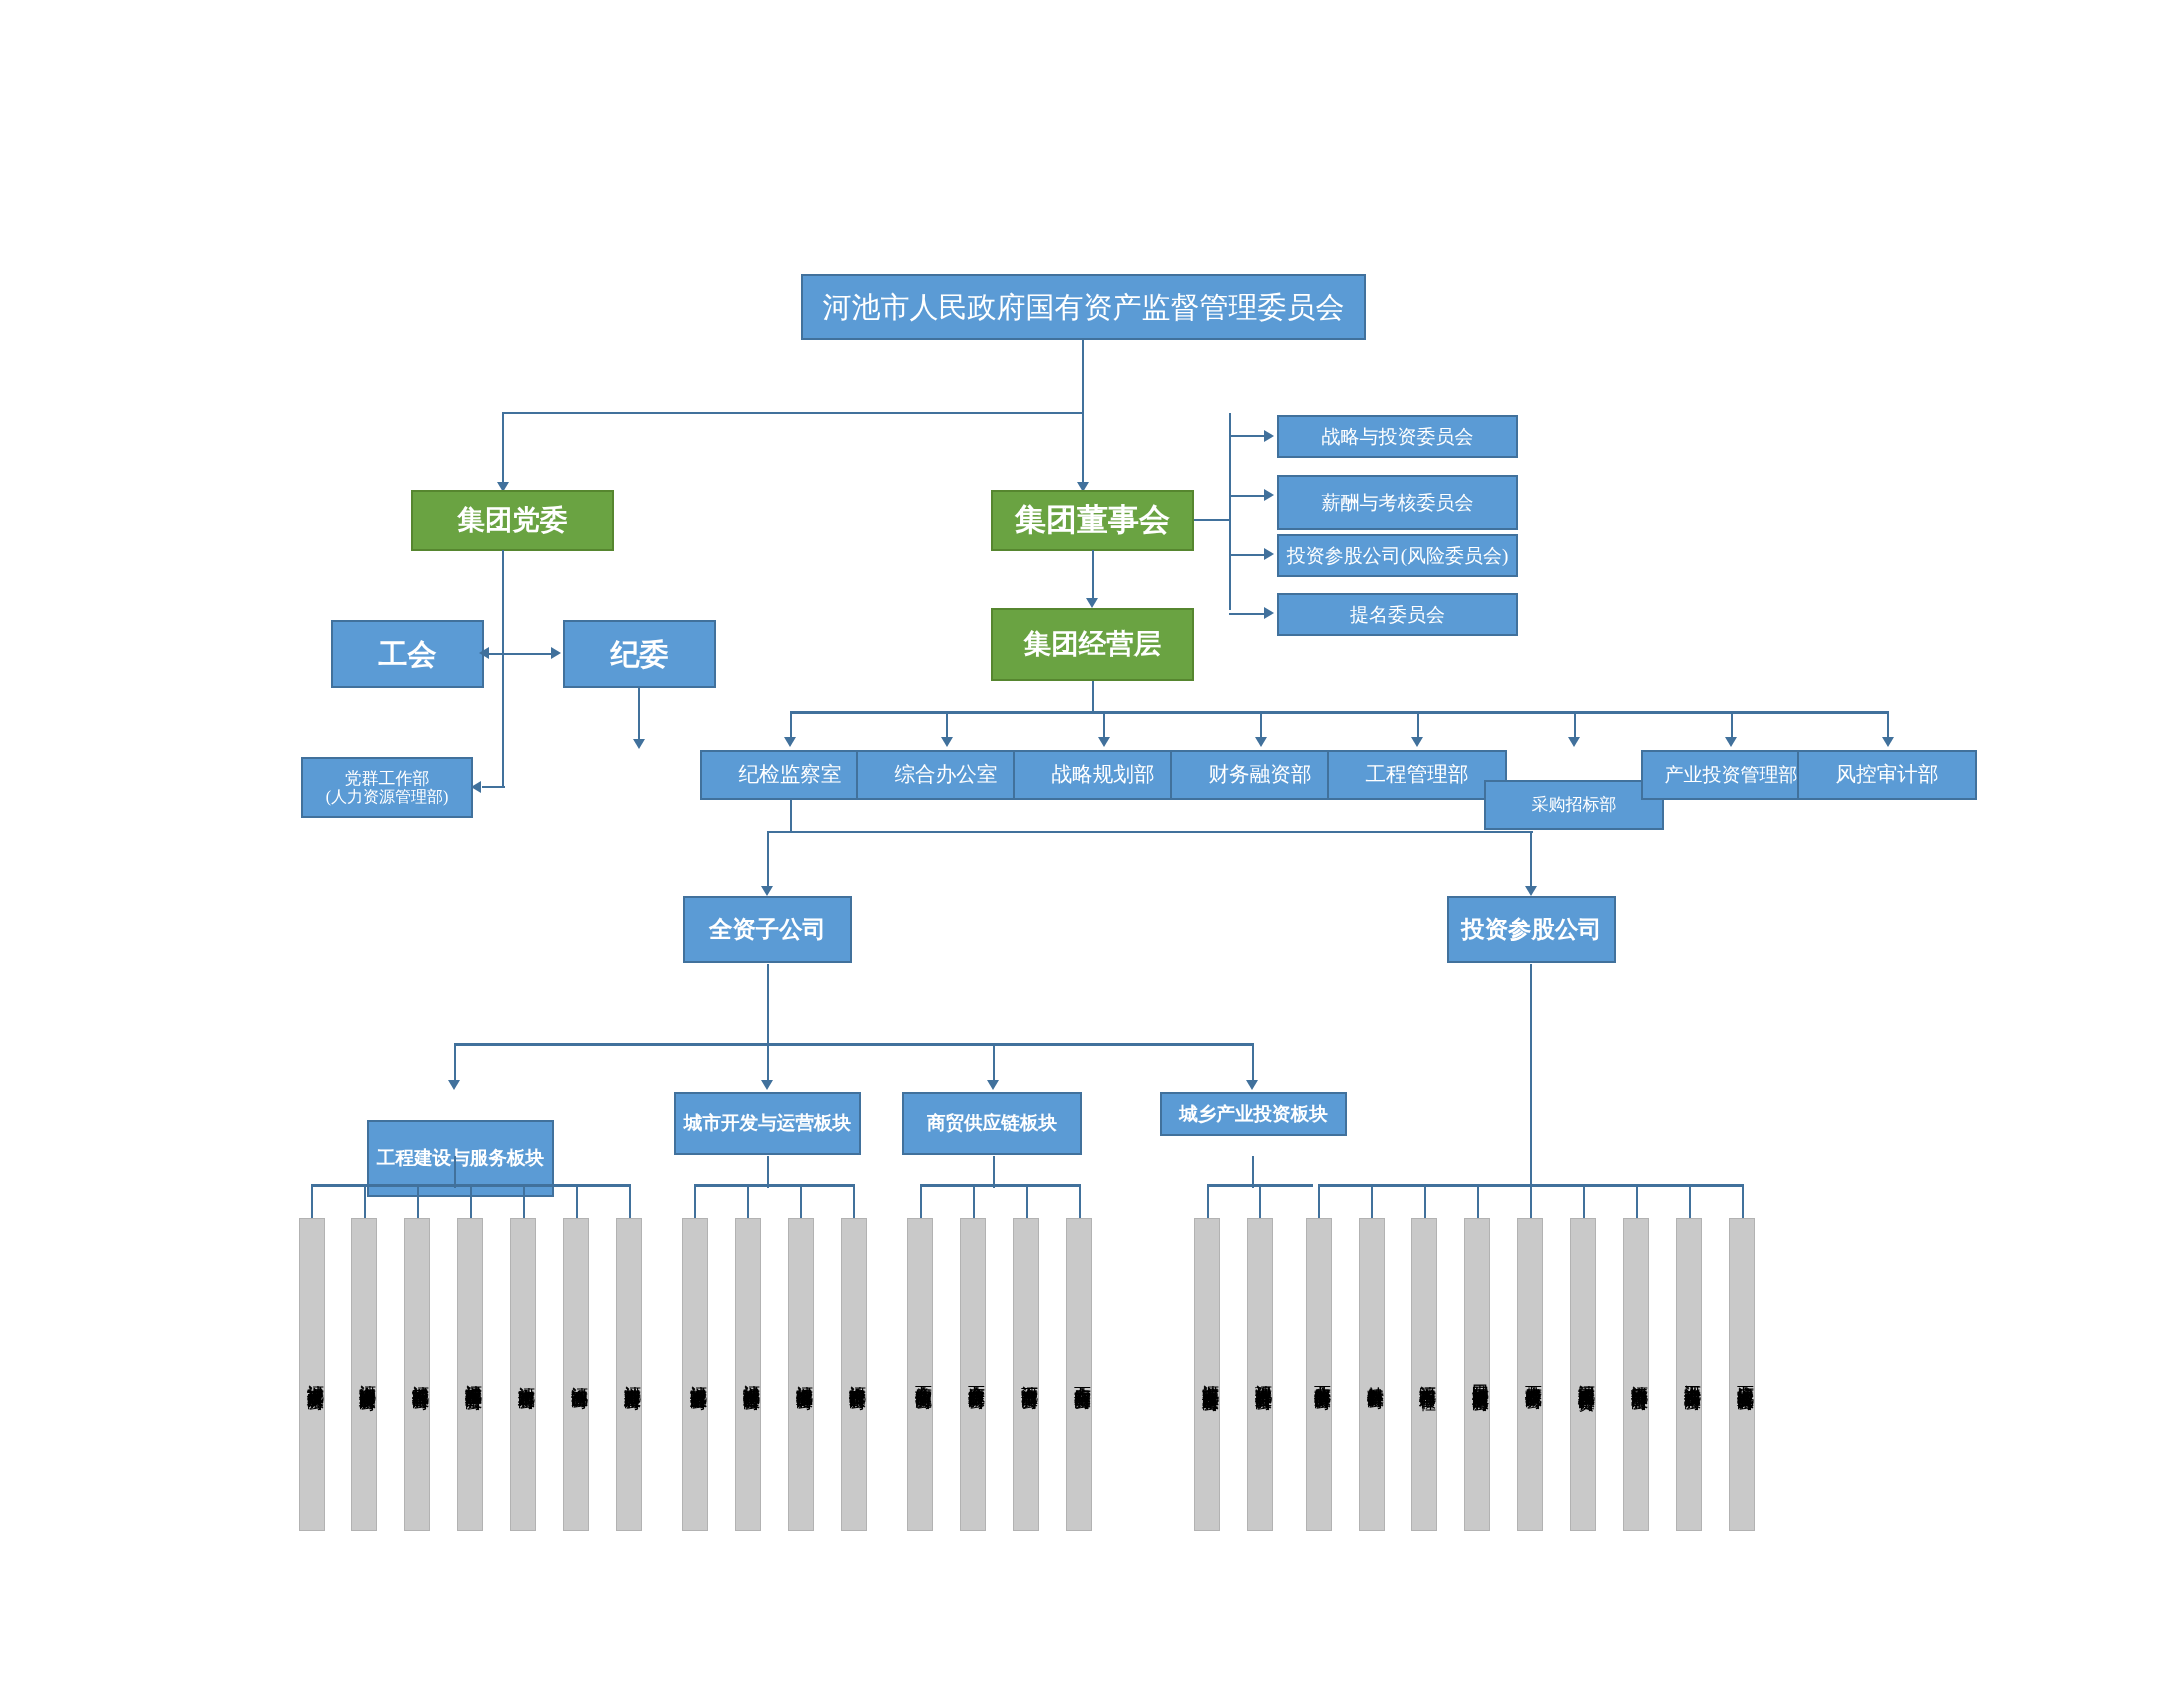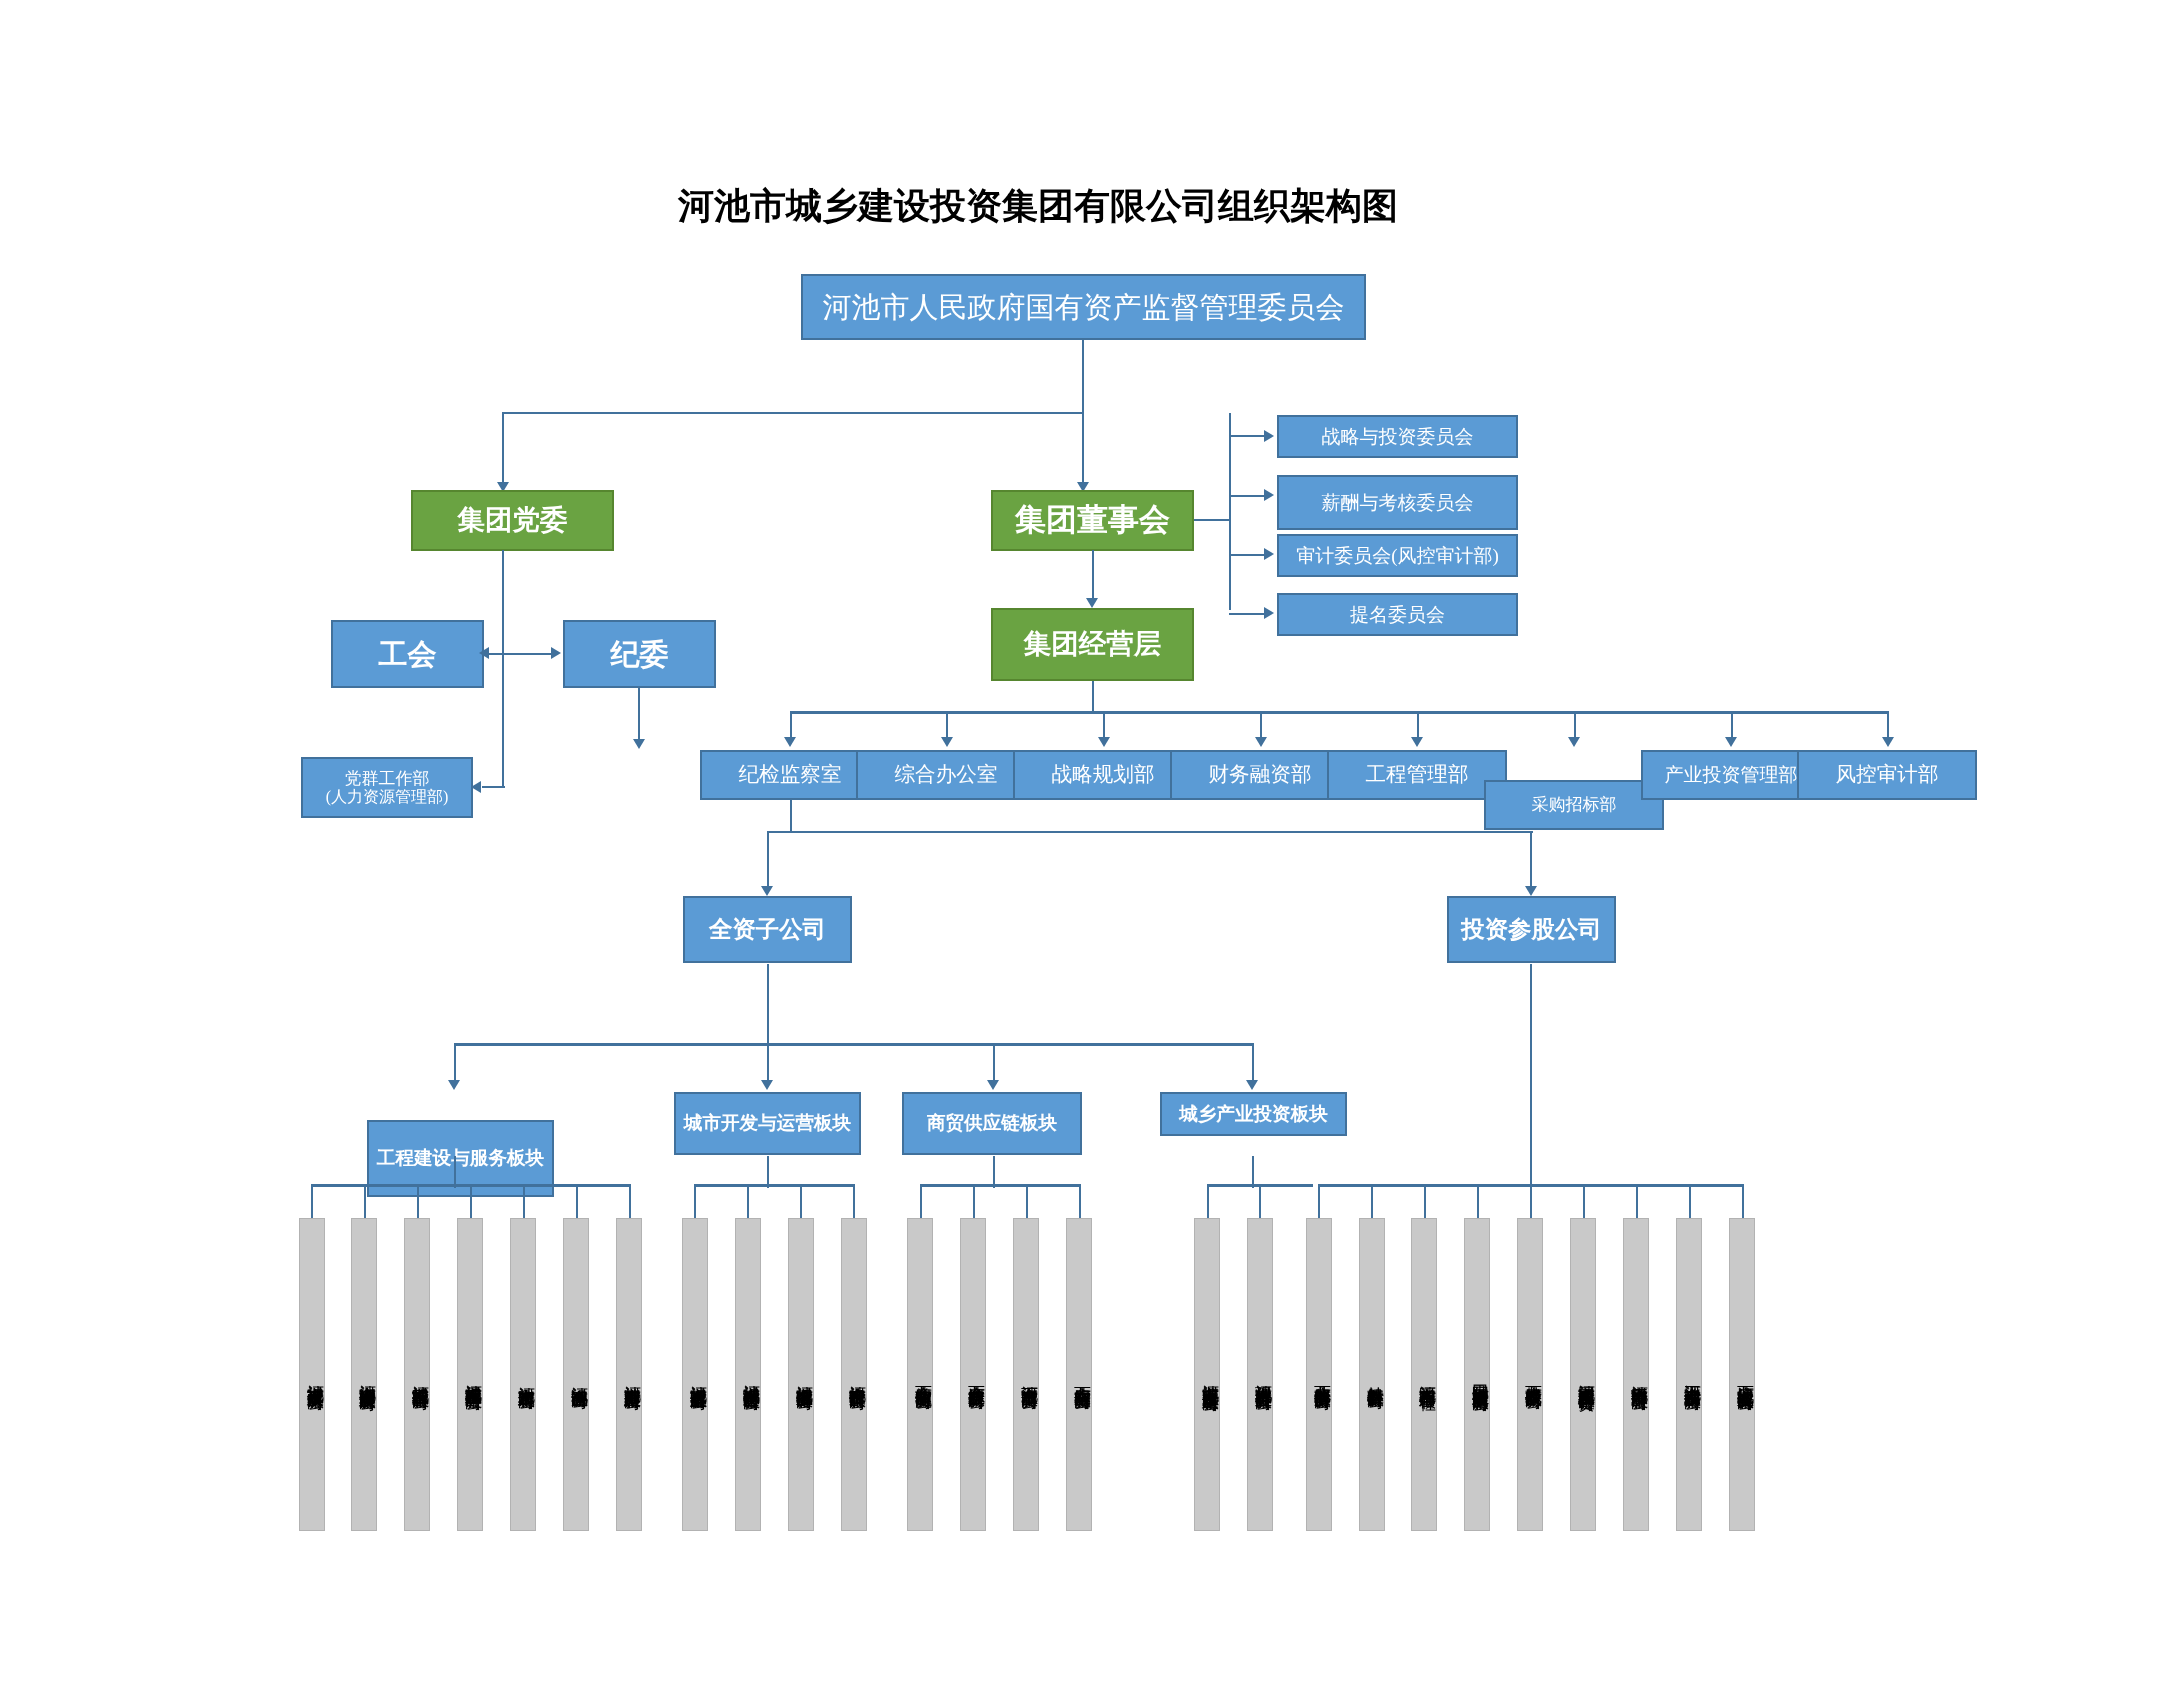--- a/index.html
+++ b/index.html
@@ -31,21 +31,20 @@
   .arw-r{border-top:6.2px solid transparent;border-bottom:6.2px solid transparent;
          border-left:10.3px solid #41719C;}
   .arw-l{border-top:6.2px solid transparent;border-bottom:6.2px solid transparent;
          border-right:10.3px solid #41719C;}
 </style>
 </head>
 <body>
 
 <div id="stage">
 
-  <div class="t-title" style="left:678px;top:182px;font-size:36px;">河池市城乡建设投资集团有限公司组织架构图</div>
 
   <div class="box blue" style="left:801px;top:274px;width:565px;height:66px;font-size:29px;font-weight:normal;">河池市人民政府国有资产监督管理委员会</div>
 
   <div class="ln vl" style="left:1082px;top:340px;height:74px;"></div>
 
   <div class="ln hl" style="left:502px;top:412px;width:582px;"></div>
 
   <div class="ln vl" style="left:502px;top:412px;height:76px;"></div>
   <div class="arw arw-d" style="left:497px;top:482px;"></div>
 
@@ -60,21 +59,21 @@
   <div class="ln hl" style="left:1194px;top:519px;width:36px;"></div>
 
   <div class="box blue" style="left:1277px;top:415px;width:241px;height:43px;font-size:19px;">战略与投资委员会</div>
   <div class="ln hl" style="left:1229px;top:435px;width:38px;"></div>
   <div class="arw arw-r" style="left:1264px;top:430px;"></div>
 
   <div class="box blue" style="left:1277px;top:475px;width:241px;height:55px;font-size:19px;">薪酬与考核委员会</div>
   <div class="ln hl" style="left:1229px;top:495px;width:38px;"></div>
   <div class="arw arw-r" style="left:1264px;top:489px;"></div>
 
-  <div class="box blue" style="left:1277px;top:534px;width:241px;height:43px;font-size:19px;">审计委员会(风控审计部)</div>
+  <div class="box blue" style="left:1277px;top:534px;width:241px;height:43px;font-size:19px;">投资参股公司(风险委员会)</div>
   <div class="ln hl" style="left:1229px;top:554px;width:38px;"></div>
   <div class="arw arw-r" style="left:1264px;top:548px;"></div>
 
   <div class="box blue" style="left:1277px;top:593px;width:241px;height:43px;font-size:19px;">提名委员会</div>
   <div class="ln hl" style="left:1229px;top:613px;width:38px;"></div>
   <div class="arw arw-r" style="left:1264px;top:607px;"></div>
 
   <div class="ln vl" style="left:1092px;top:550px;height:54px;"></div>
   <div class="arw arw-d" style="left:1086px;top:598px;"></div>
 

